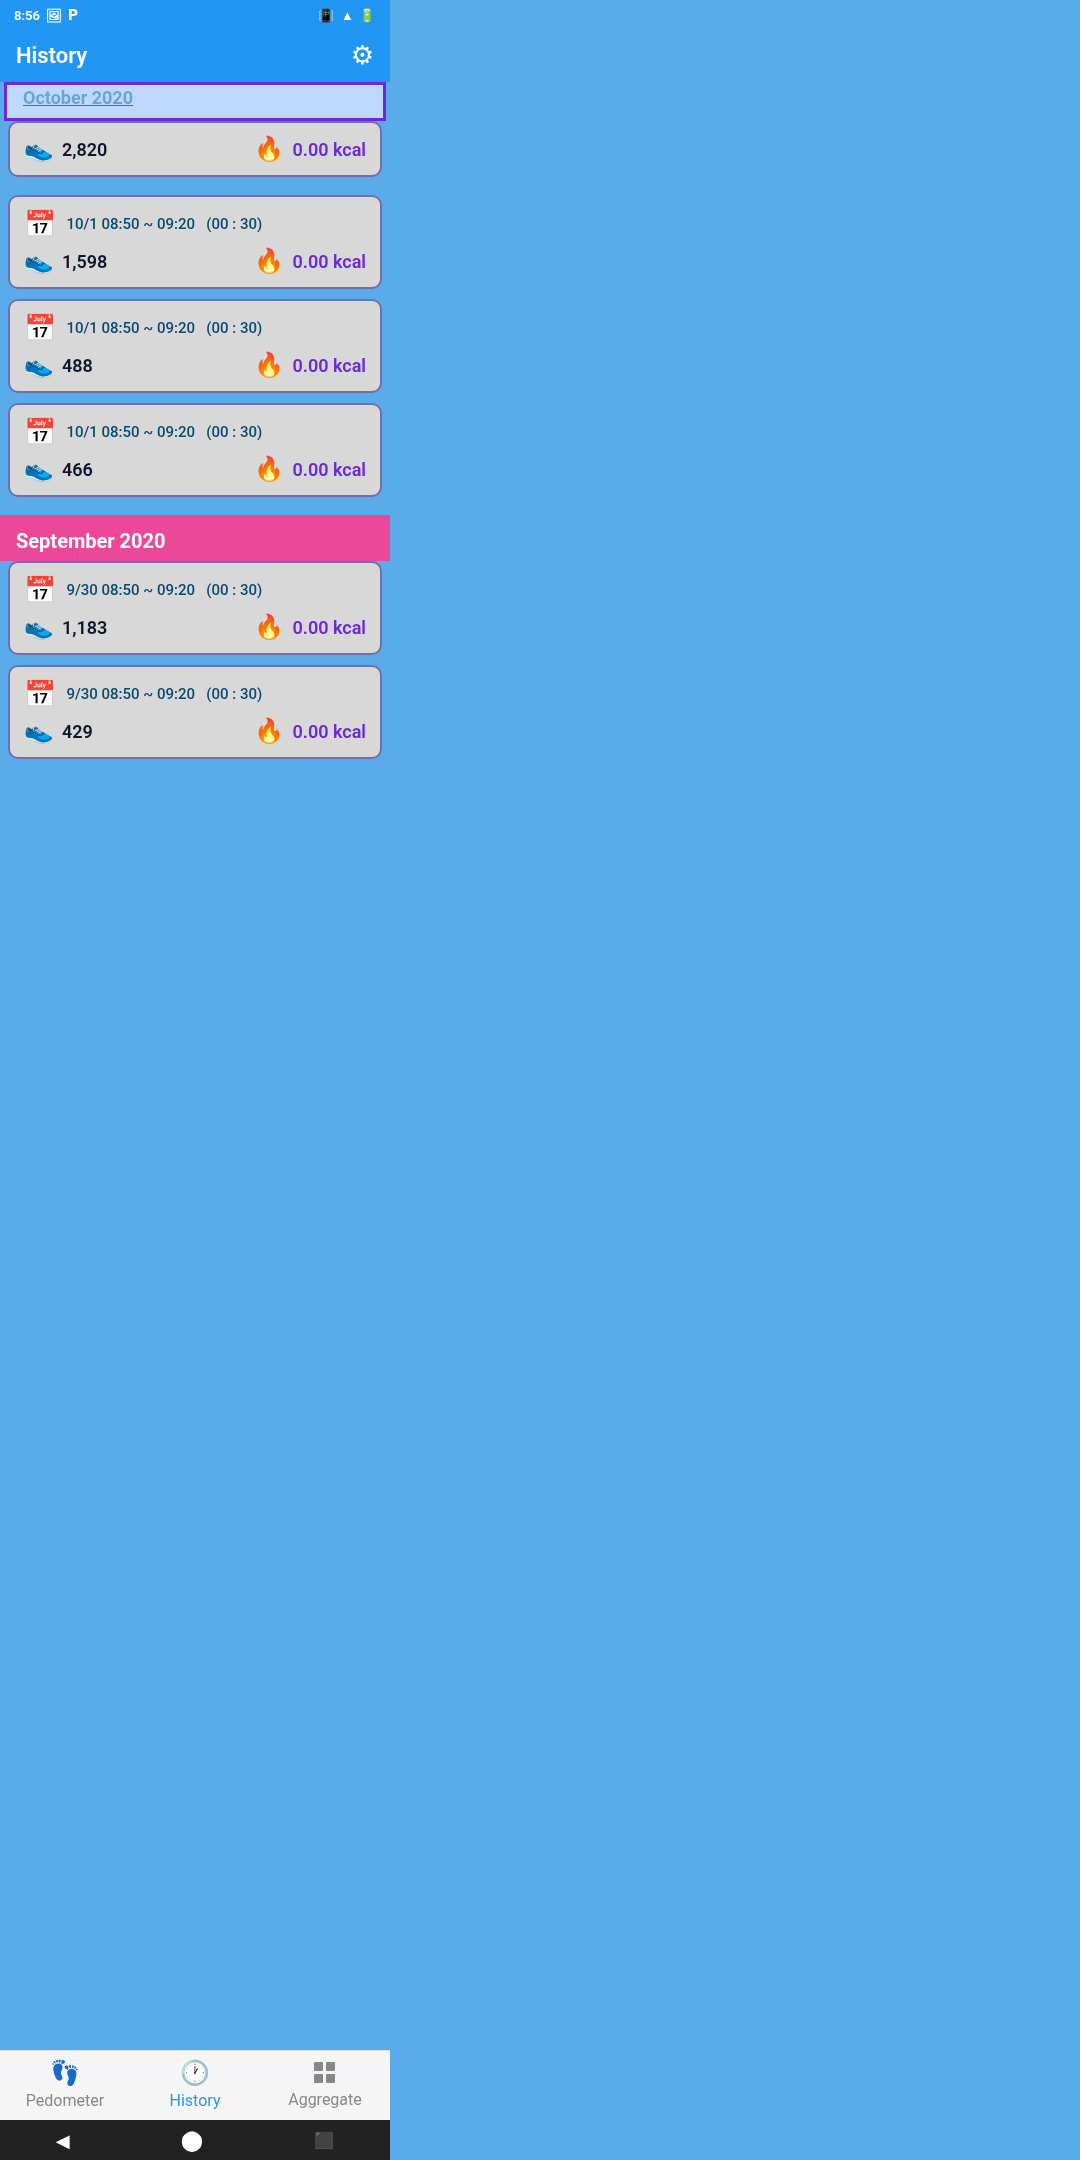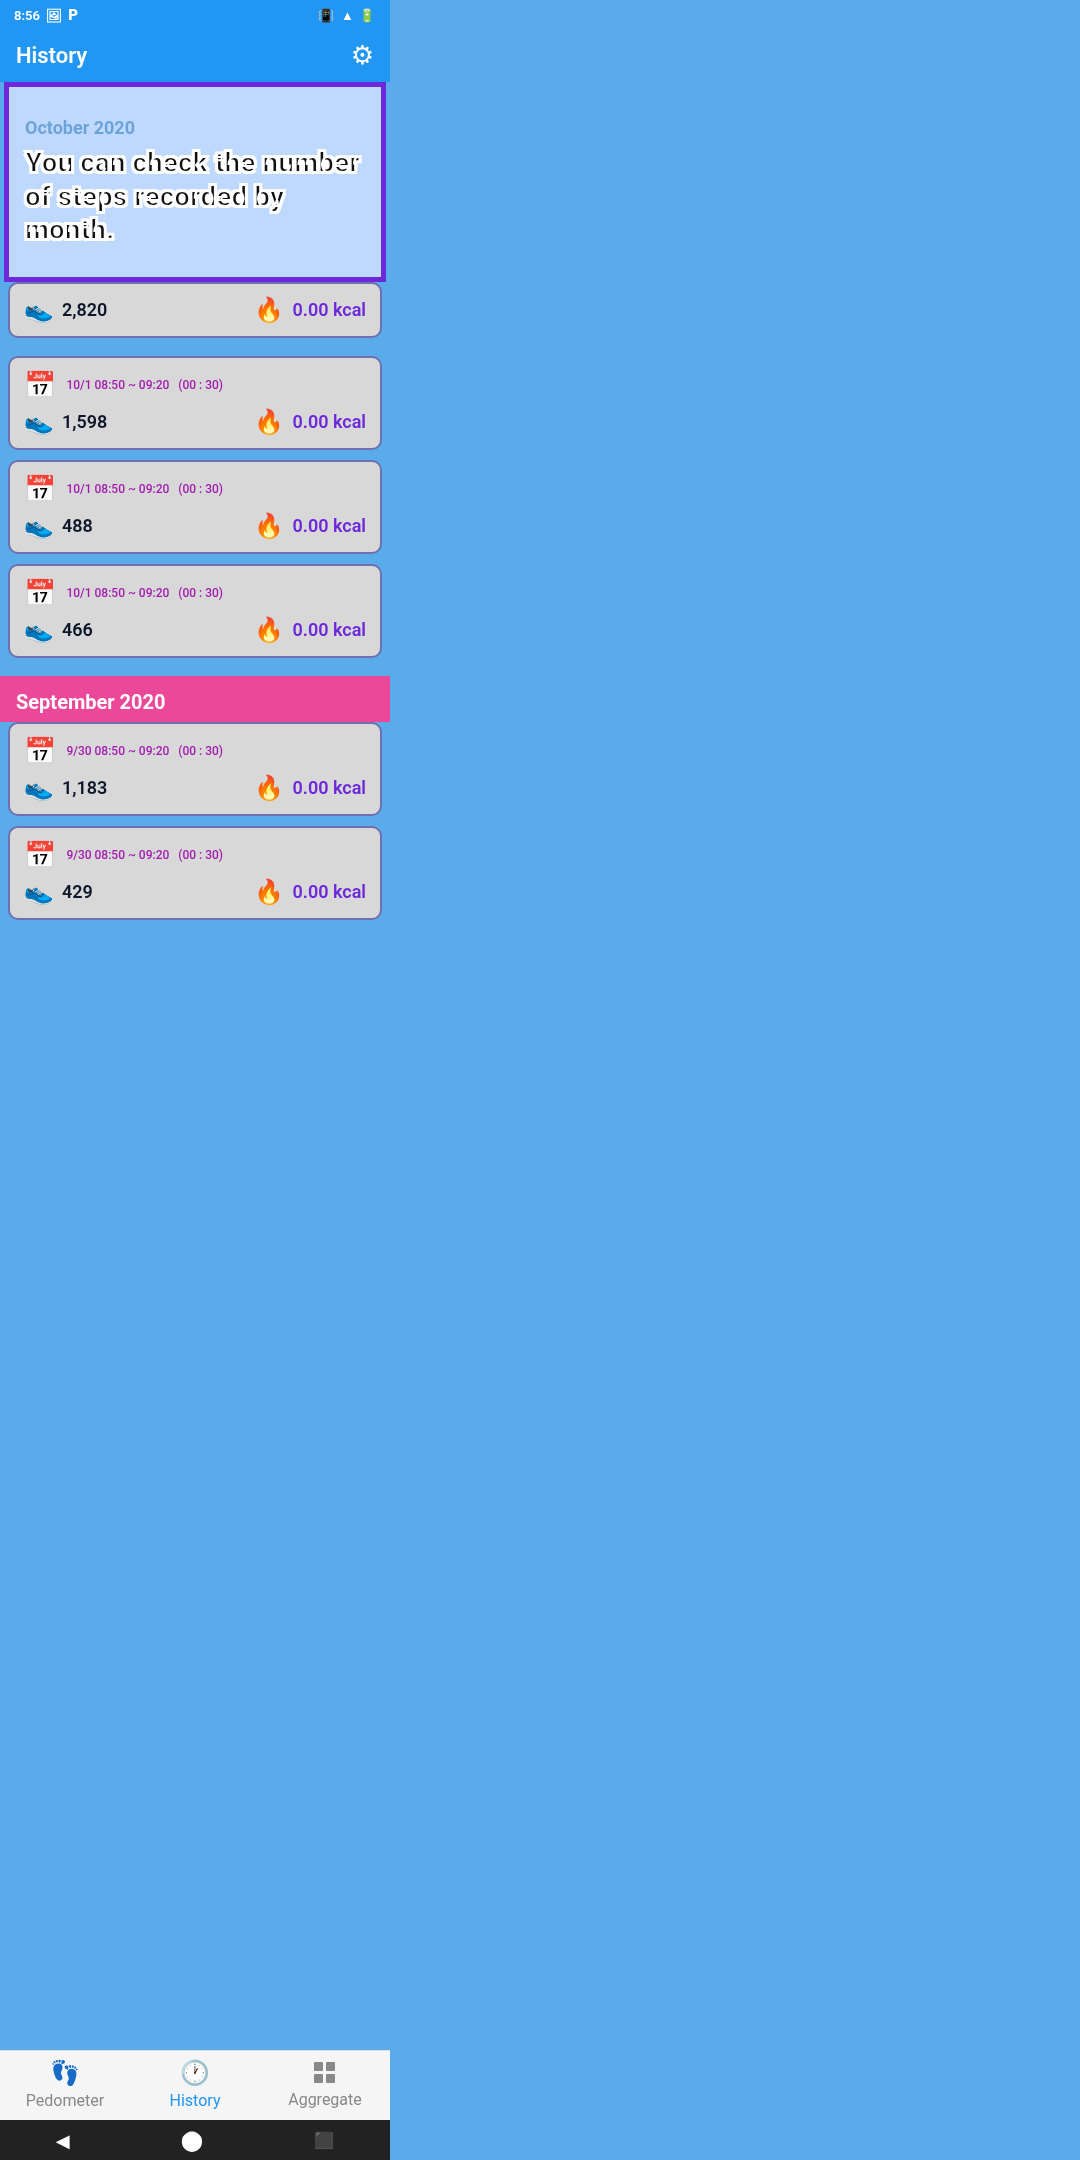--- a/index.html
+++ b/index.html
@@ -42,25 +42,26 @@
     }
     .gear-icon {
       color: white;
       font-size: 26px;
       cursor: pointer;
     }
 
     
     .tooltip-overlay {
       background: rgba(200, 220, 255, 0.92);
-      border: 5px solid #6d28d9;
+      border: 3px solid #6d28d9;
       margin: 0 4px;
-      padding: 30px 16px;
+      padding: 2px 16px;
       position: relative;
       z-index: 10;
+      text-decoration: underline;
     }
     .tooltip-text {
       font-size: 28px;
       font-weight: 900;
       color: #111;
       line-height: 1.2;
       -webkit-text-stroke: 2px white;
       text-shadow: 2px 2px 0 #fff, -2px -2px 0 #fff, 2px -2px 0 #fff, -2px 2px 0 #fff;
     }
 
@@ -94,22 +95,22 @@
       align-items: center;
       gap: 10px;
       margin-bottom: 8px;
     }
     .card-row-bottom {
       display: flex;
       align-items: center;
       justify-content: space-between;
     }
     .card-time {
-      font-size: 12px;
-      color: #a21caf;
+      font-size: 15px;
+      color: #0c4a6e;
       font-weight: 500;
     }
     .left-data {
       display: flex;
       align-items: center;
       gap: 8px;
     }
     .right-data {
       display: flex;
       align-items: center;
@@ -206,21 +207,20 @@
 </div>
 
 <div class="app-bar">
   <span class="app-title">History</span>
   <span class="gear-icon">⚙</span>
 </div>
 
 <div class="tooltip-overlay">
 
   <div style="color:#1a6eb5; font-size:18px; font-weight:700; margin-bottom:8px; opacity:0.5;">October 2020</div>
-  <div class="tooltip-text">You can check the number of steps recorded by month.</div>
 </div>
 
 <div class="content">
   <div class="partial-card">
     <div class="left-data">
       <span class="emoji-icon">👟</span>
       <span class="steps-count">2,820</span>
     </div>
     <div class="right-data">
       <span class="emoji-icon">🔥</span>

